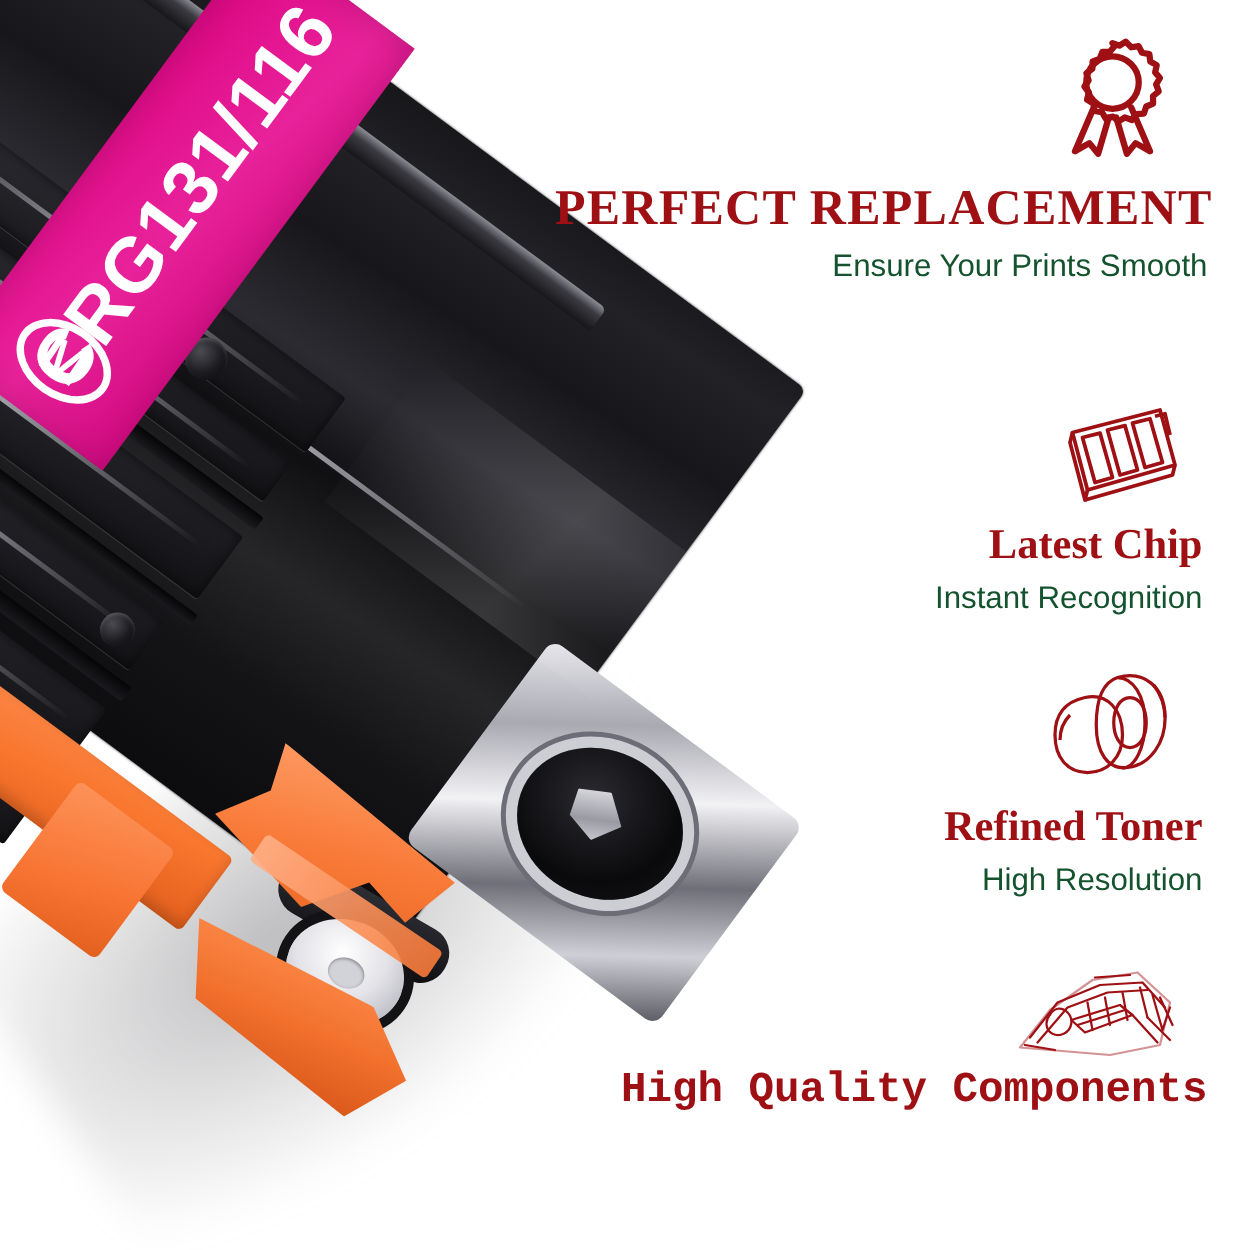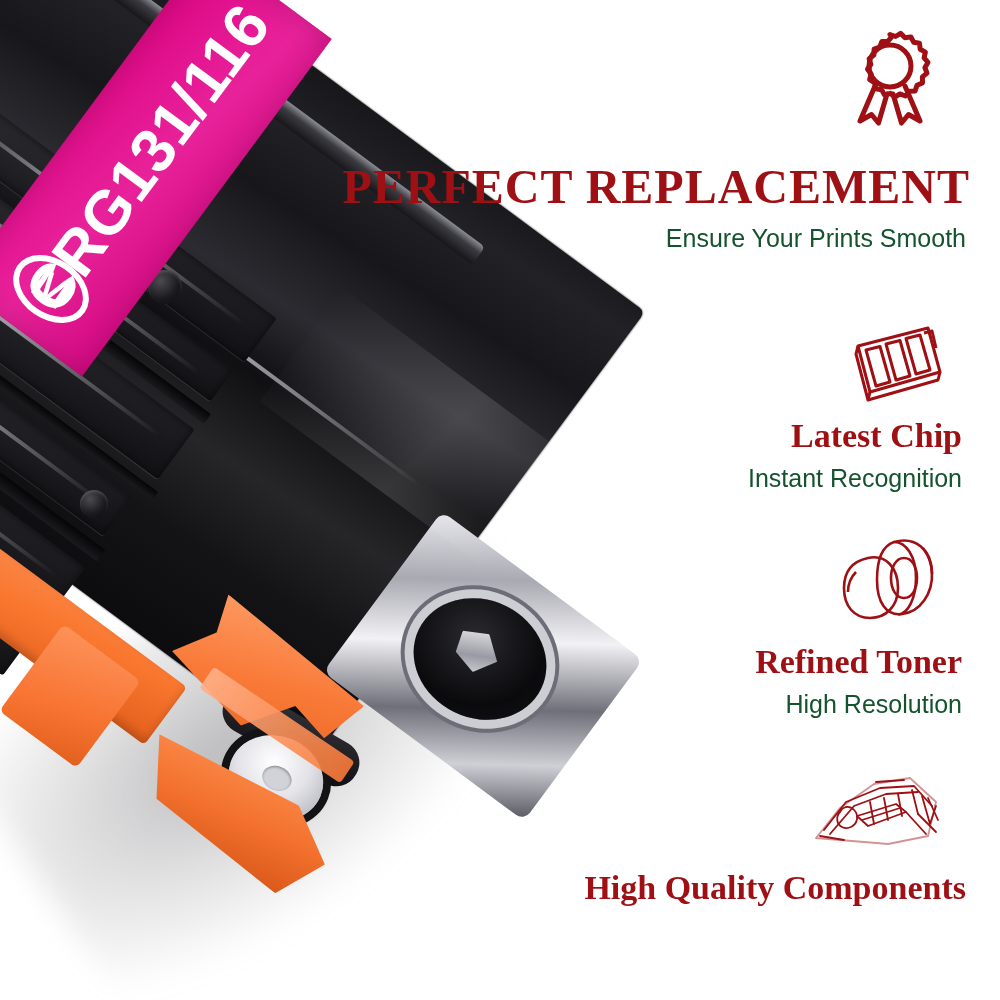--- a/index.html
+++ b/index.html
@@ -169,36 +169,36 @@
     font-family:"Liberation Serif", serif;
     color:#9e1014; font-weight:700; line-height:1.05; white-space:nowrap;
   }
   .feat-sub{
     font-family:"Liberation Sans", sans-serif;
     color:#14532d; font-weight:400; white-space:nowrap;
   }
 
   #f1{ top:24px; right:30px; }
   #f1 .feat-icon{ margin-right:28px; }
-  #f1 .feat-title{ font-size:48px; letter-spacing:1px; margin-top:34px;text-align:right; }
+  #f1 .feat-title{ font-size:40px; letter-spacing:1px; margin-top:17px;text-align:right; }
   #f1 .feat-sub{ font-size:25px; margin-top:12px; margin-right:4px; }
 
   #f2{ top:322px; }
   #f2 .feat-icon{ margin-right:16px; }
   #f2 .feat-title{ font-size:34px; margin-top:14px; }
   #f2 .feat-sub{ font-size:25px; margin-top:10px; }
 
   #f3{ top:532px; }
   #f3 .feat-icon{ margin-right:22px; }
   #f3 .feat-title{ font-size:34px; margin-top:16px; }
   #f3 .feat-sub{ font-size:25px; margin-top:10px; }
 
   #f4{ top:772px; right:34px; }
   #f4 .feat-icon{ margin-right:24px; }
-  #f4 .feat-title{ font-size:34px; margin-top:22px; }
+  #f4 .feat-title{ font-size:34px; margin-top:8px;font-family:Liberation Mono, monospace; }
   #f4 .feat-sub{ font-size:25px; margin-top:12px; }
 </style>
 </head>
 <body>
 
 <div id="stage">
 
   <div id="product">
 
     <div class="cart-shadow"></div>

